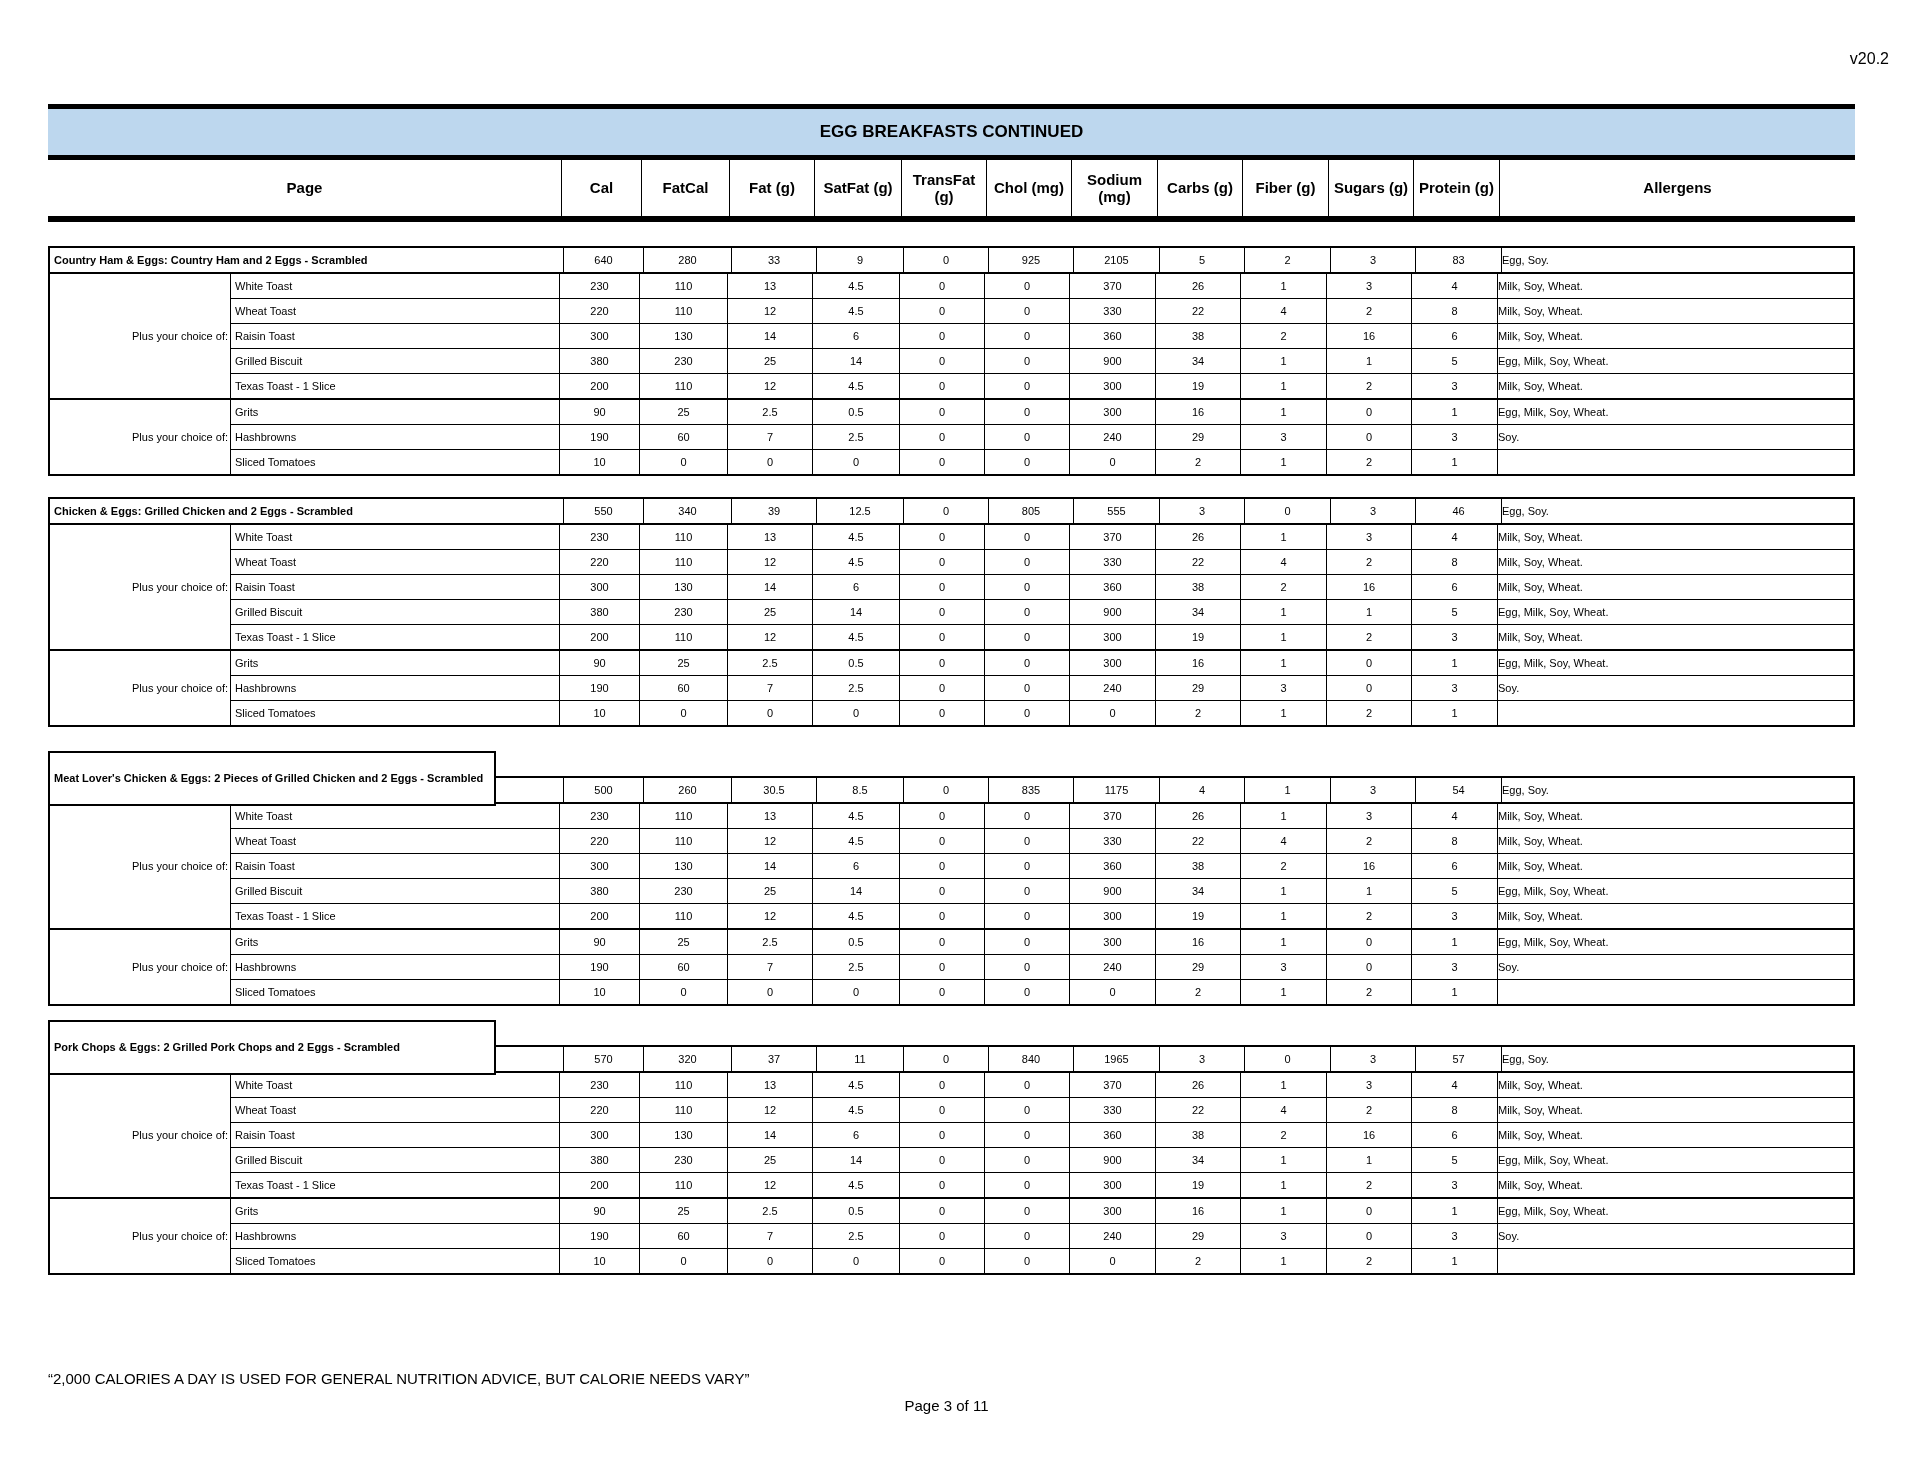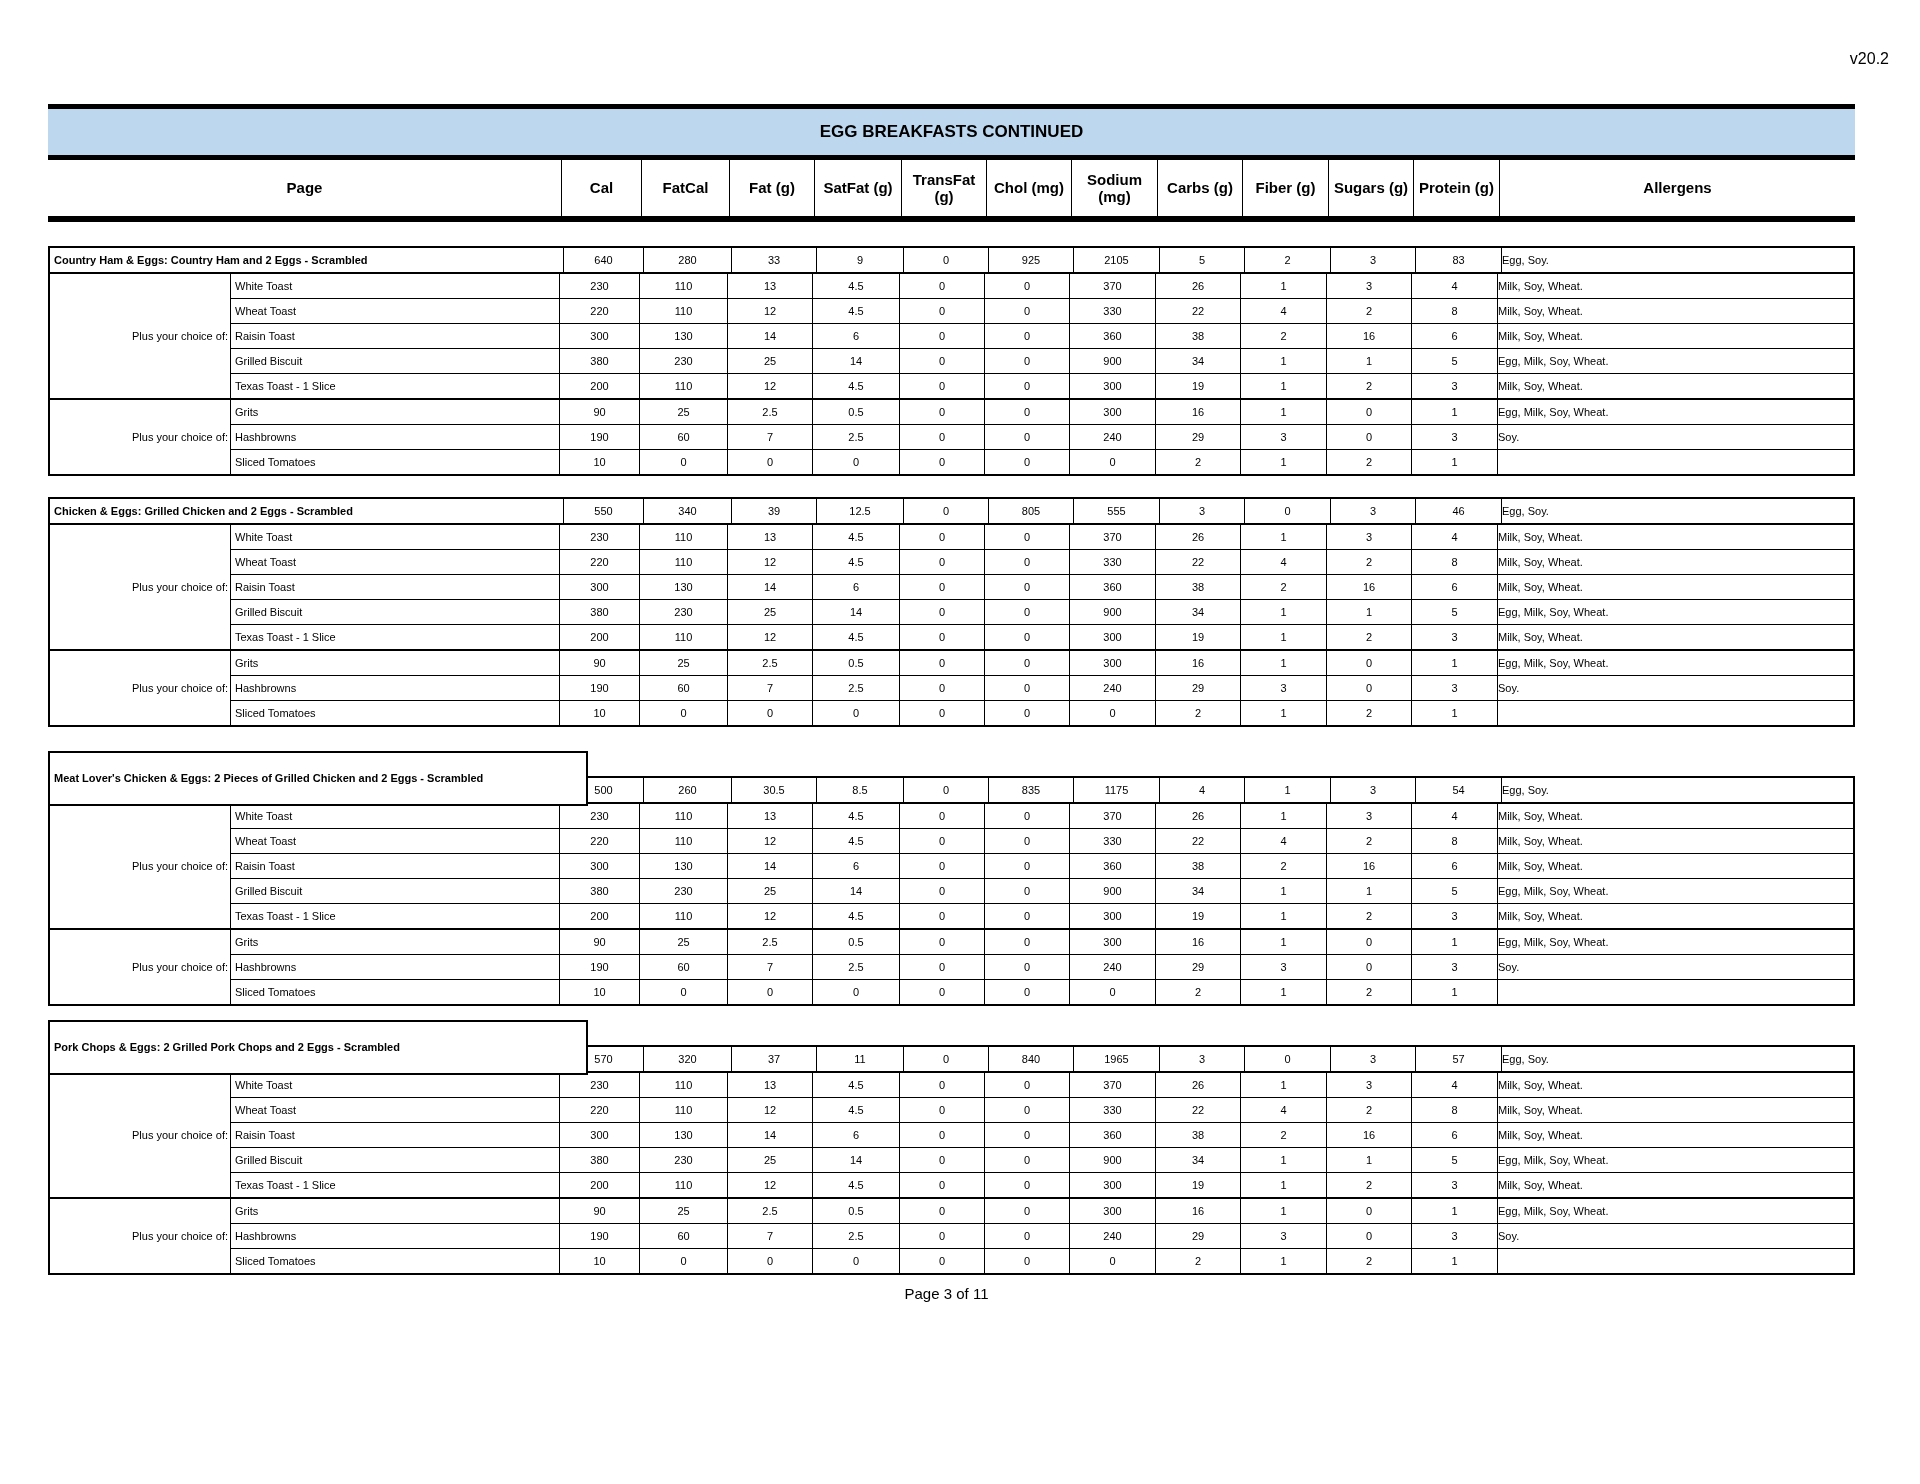--- a/index.html
+++ b/index.html
@@ -31,21 +31,21 @@
   .section.tall { position:relative; }
 
   .main-row { display:grid; grid-template-columns:513px var(--numcols);
               height:24px; border-bottom:2px solid #000; align-items:center; }
   .main-row .dishname { font-weight:bold; padding-left:4px; white-space:nowrap; overflow:hidden; }
   .num { text-align:center; border-left:1px solid #000; align-self:stretch;
          display:flex; align-items:center; justify-content:center; }
   .alg { border-left:1px solid #000; align-self:stretch; display:flex; align-items:center;
          padding-left:0; white-space:nowrap; overflow:hidden; }
 
-  .tallbox { position:absolute; top:-27px; left:-2px; width:540px; height:55px;
+  .tallbox { position:absolute; top:-27px; left:-2px; width:448px; height:55px;
              box-sizing:border-box; border:2px solid #000; background:#fff;
              display:flex; align-items:center; padding-left:4px; padding-right:4px;
              font-weight:bold; line-height:1.25; z-index:2; }
 
   .group { display:flex; align-items:stretch; }
   .group + .group { border-top:2px solid #000; }
   .grouplabel { width:185px; border-right:1px solid #000; display:flex;
                 align-items:center; justify-content:flex-end; padding-right:2px; }
   .grouprows { flex:1; }
   .opt-row { display:grid; grid-template-columns:328px 80px 88px 85px 87px 85px 85px 86px 85px 86px 85px 86px 356px;
@@ -668,14 +668,15 @@
               <div class="num">1</div>
               <div class="num">2</div>
               <div class="num">1</div>
               <div class="alg"></div>
             </div>
           </div>
         </div>
       </div>
     </div>
 
+  <div class="quote">“2,000 CALORIES A DAY IS USED FOR GENERAL NUTRITION ADVICE, BUT CALORIE NEEDS VARY”</div>
   <div class="pagelabel">Page 3 of 11</div>
 </div>
 
 </body></html>

